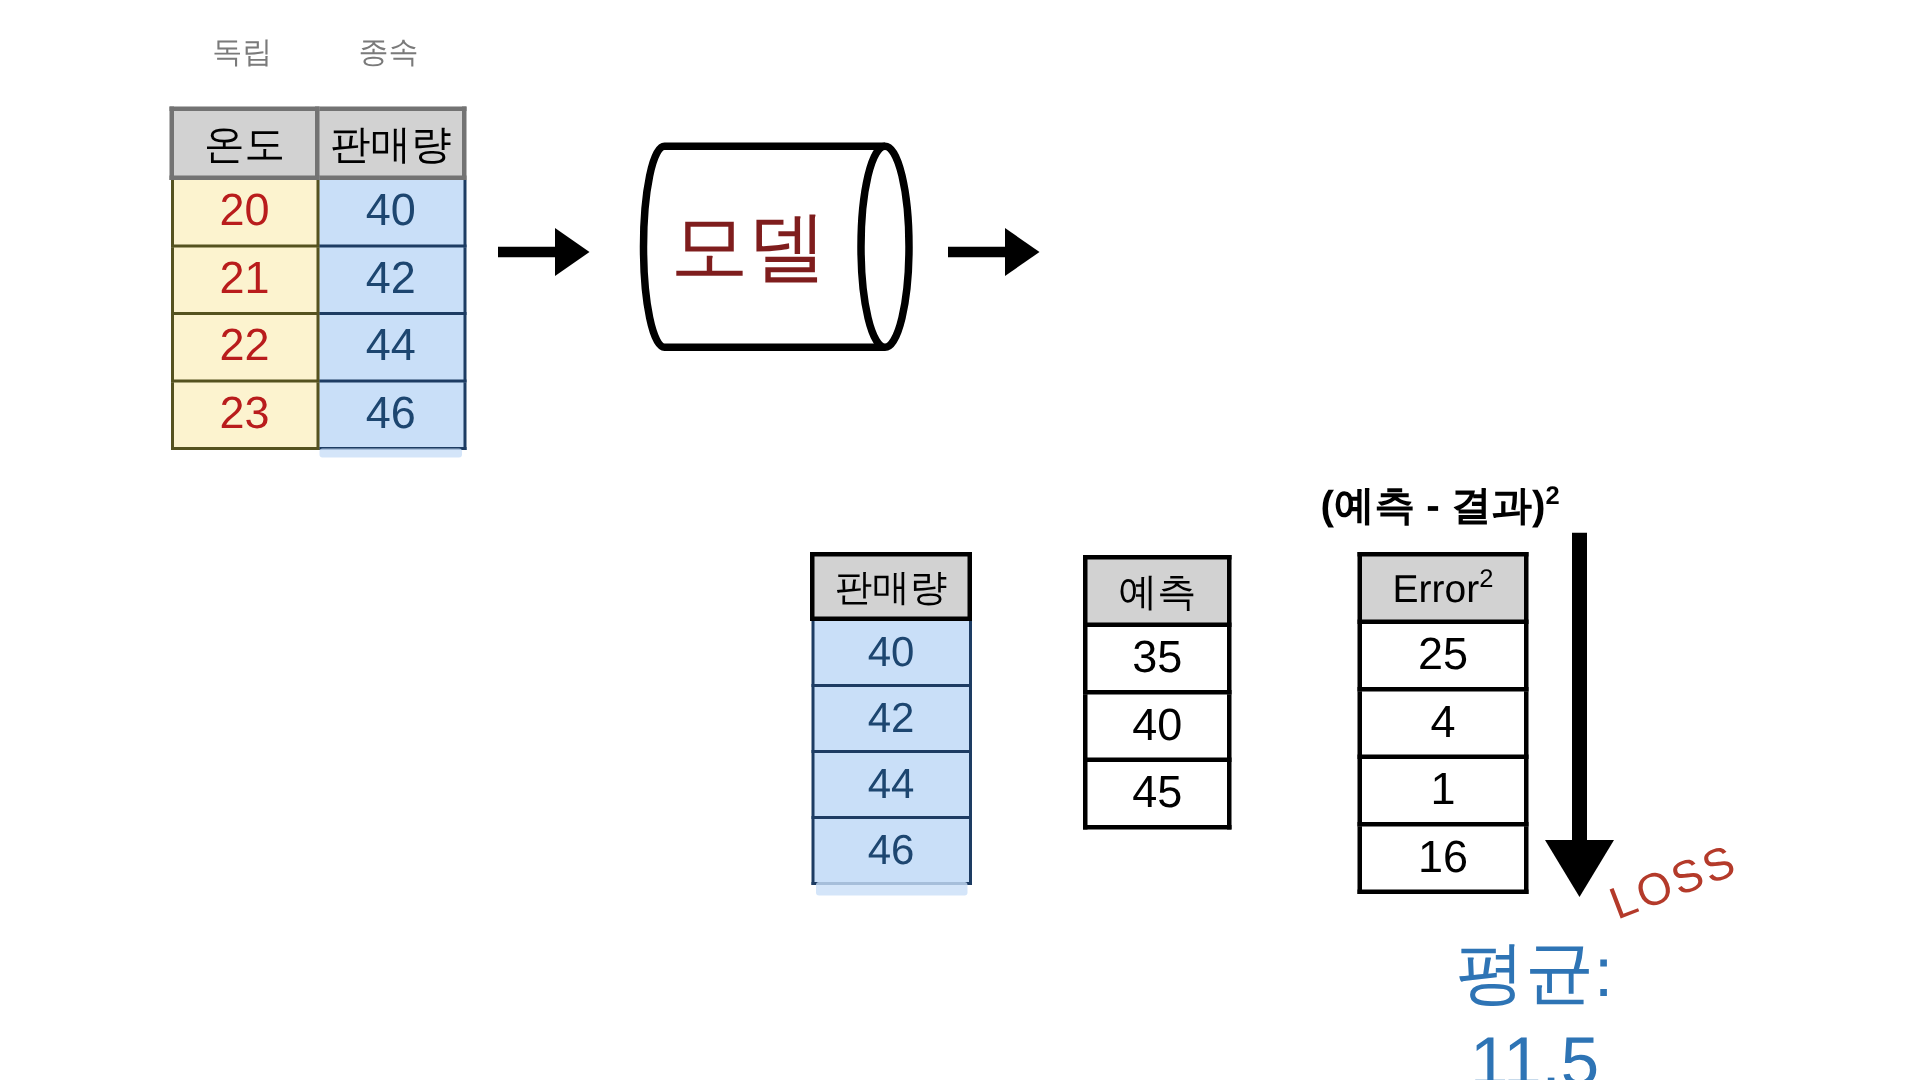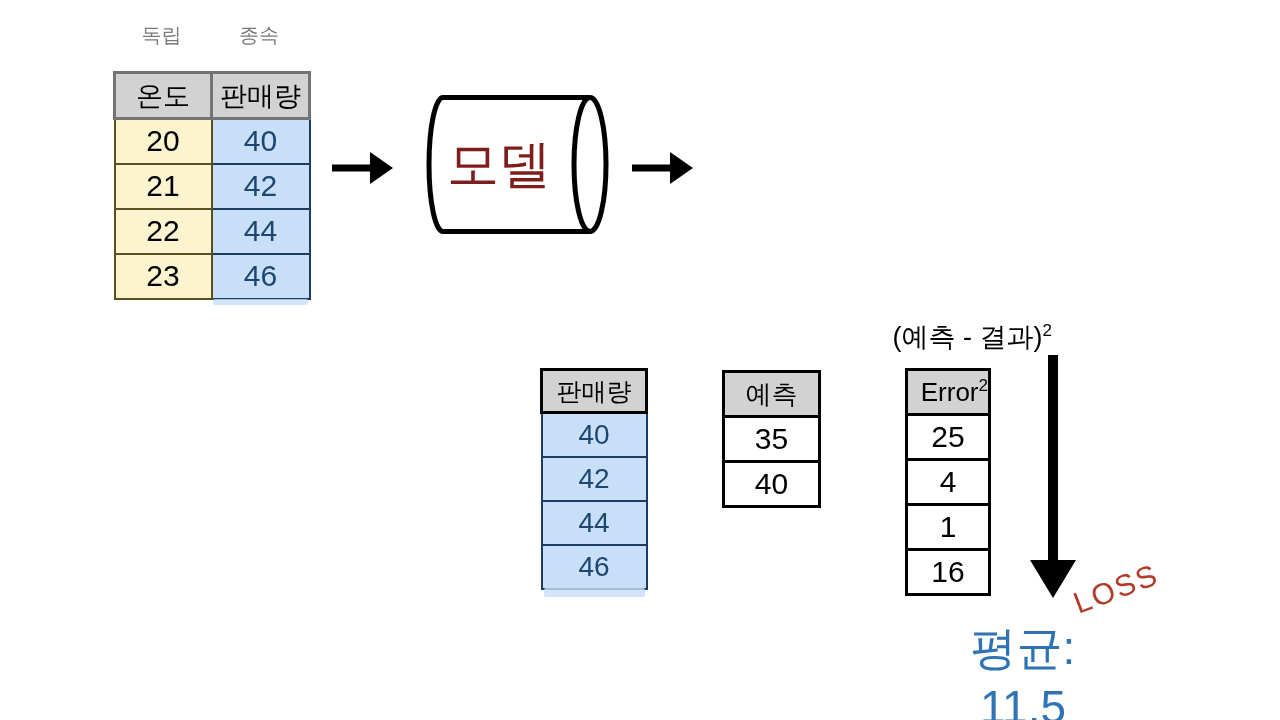--- a/index.html
+++ b/index.html
@@ -29,21 +29,21 @@
 
   
   .input-table { position: absolute; left: 113px; top: 71px; }
   .input-table th {
     background: #d2d2d2; border: 3px solid #737373;
     height: 46px; font-size: 27px; font-weight: 500; color: #000;
   }
   .input-table th.c1 { width: 97px; }
   .input-table th.c2 { width: 98px; }
   .input-table td { height: 45px; font-size: 30px; }
-  td.cell-temp  { background: #fcf3cf; border: 2px solid #55521f; color: #000000; margin-left: 20px; }
+  td.cell-temp  { background: #fcf3cf; border: 2px solid #55521f; color: #b91c1c; margin-left: 20px; }
   td.cell-sales { background: #c9dff8; border: 2px solid #1d3c63; color: #1d4670; }
 
   
   .blue-shadow { position: absolute; background: #c9dff8; opacity: 0.8; border-radius: 2px; }
   .shadow-main   { left: 213px; top: 299px; width: 95px;  height: 6px; }
   .shadow-actual { left: 544px; top: 588px; width: 101px; height: 9px; }
 
   
   .cylinder { position: absolute; left: 415px; top: 94px; width: 195px; height: 141px; }
   .cylinder .model-label {
@@ -57,28 +57,28 @@
     background: #d2d2d2; border: 3px solid #000;
     font-size: 26px; font-weight: 500; color: #000;
   }
   .actual-table { left: 540px; top: 368px; }
   .actual-table th { width: 105px; height: 43px; font-size: 25px; }
   .actual-table td { height: 44px; font-size: 28px; }
   .pred-table { left: 722px; top: 370px; }
   .pred-table th { width: 96px; height: 45px; }
   .pred-table td { height: 45px; font-size: 30px; border: 3px solid #000; background: #fff; color: #000; }
   .error-table { left: 905px; top: 368px; }
-  .error-table th { width: 83px; height: 45px; text-align: right; }
+  .error-table th { width: 111px; height: 45px; }
   .error-table td { height: 45px; font-size: 30px; border: 3px solid #000; background: #fff; color: #000; margin-top: 40px; }
   sup { font-size: 17px; line-height: 0; }
 
   
   .formula {
     position: absolute; left: 868px; top: 319px; width: 184px;
-    text-align: right; font-size: 27px; font-weight: 400; color: #000;
+    text-align: center; font-size: 27px; font-weight: 700; color: #000;
   }
 
   
   .loss-label {
     position: absolute; left: 1072px; top: 572px;
     font-size: 30px; font-weight: 500; letter-spacing: 2px;
     color: #b43a2a; transform: rotate(-21deg); transform-origin: center;
   }
 
   
@@ -174,20 +174,23 @@
         <th>예측</th>
       </tr>
     </thead>
     <tbody>
       <tr>
           <td>35</td>
         </tr>
       <tr>
           <td>40</td>
         </tr>
+      <tr>
+          <td>45</td>
+        </tr>
     </tbody>
   </table>
 
   <table class="col-table error-table">
     <thead>
       <tr>
         <th><span>Error</span><sup>2</sup></th>
       </tr>
     </thead>
     <tbody>

